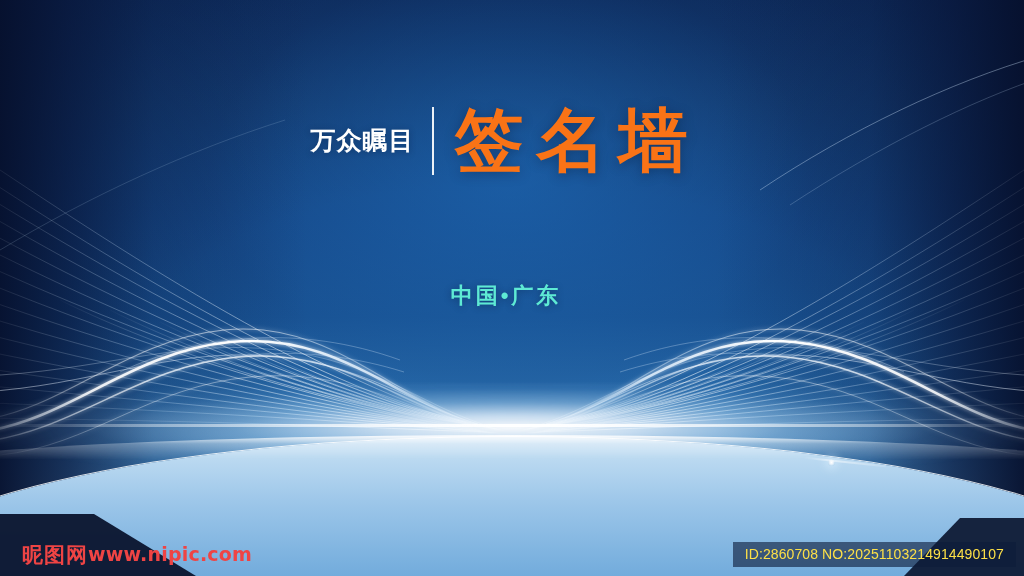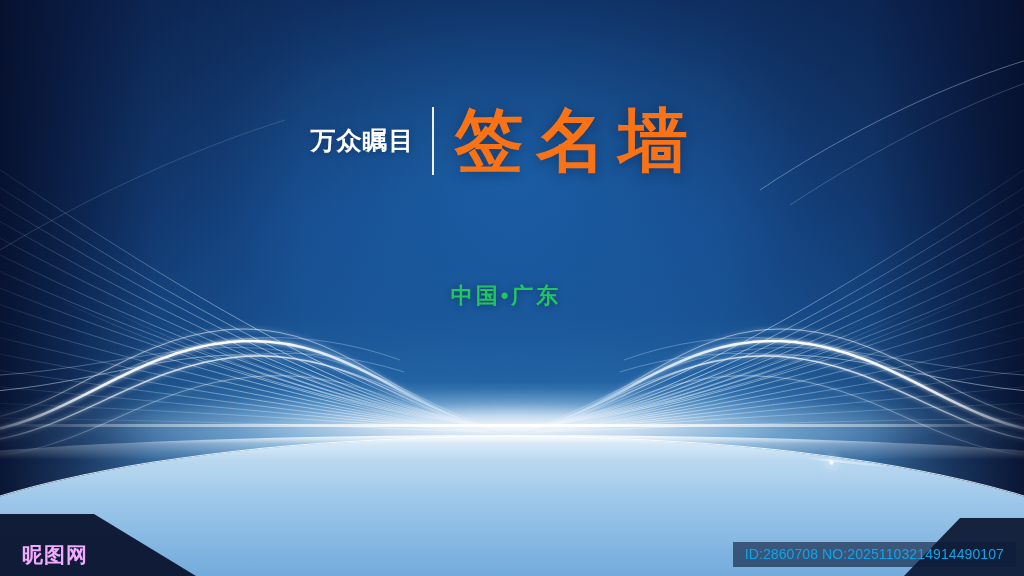--- a/index.html
+++ b/index.html
@@ -243,21 +243,21 @@
     letter-spacing: 4px;
     text-shadow: 0 1px 7px rgba(4,20,50,0.4);
   }
 
   .location {
     position: absolute;
     left: 0;
     right: 12px;
     top: 281px;
     text-align: center;
-    color: #22c55e;
+    color: #5eead4;
     font-weight: 700;
     font-size: 22px;
     letter-spacing: 3px;
     text-shadow: 0 1px 7px rgba(4,20,50,0.4);
   }
 
   
   .corner-left {
     position: absolute;
     left: 0;
@@ -278,21 +278,21 @@
     clip-path: polygon(120px 0, 120px 100%, 0 100%, 56px 0);
     opacity: 0.92;
   }
 
   .watermark {
     position: absolute;
     left: 22px;
     bottom: 11px;
     display: flex;
     align-items: center;
-    color: #f0abfc;
+    color: #ef4444;
     white-space: nowrap;
   }
   .wm-cn {
     font-size: 21px;
     font-weight: 700;
     letter-spacing: 1px;
     line-height: 1;
   }
   .wm-url {
     font-size: 19px;
@@ -301,21 +301,21 @@
     line-height: 1;
     font-family: "DejaVu Sans", "Liberation Sans", sans-serif;
   }
 
   .id-badge {
     position: absolute;
     right: 8px;
     bottom: 9px;
     padding: 5px 12px 6px 12px;
     background: rgba(13,28,58,0.62);
-    color: #0ea5e9;
+    color: #fde047;
     font-size: 14px;
     letter-spacing: 0.1px;
     line-height: 1;
     white-space: nowrap;
   }
 </style>
 </head>
 <body>
 
 <div id="poster">
@@ -483,17 +483,18 @@
       <div class="main-title">签名墙</div>
     </div>
 
     <div class="location">中国•广东</div>
 
     <div class="corner-left"></div>
     <div class="corner-right"></div>
 
     <div class="watermark">
       <span class="wm-cn">昵图网</span>
+      <span class="wm-url">www.nipic.com</span>
     </div>
 
     <div class="id-badge">ID:2860708 NO:20251103214914490107</div>
   </div>
 </div>
 
 </body></html>

